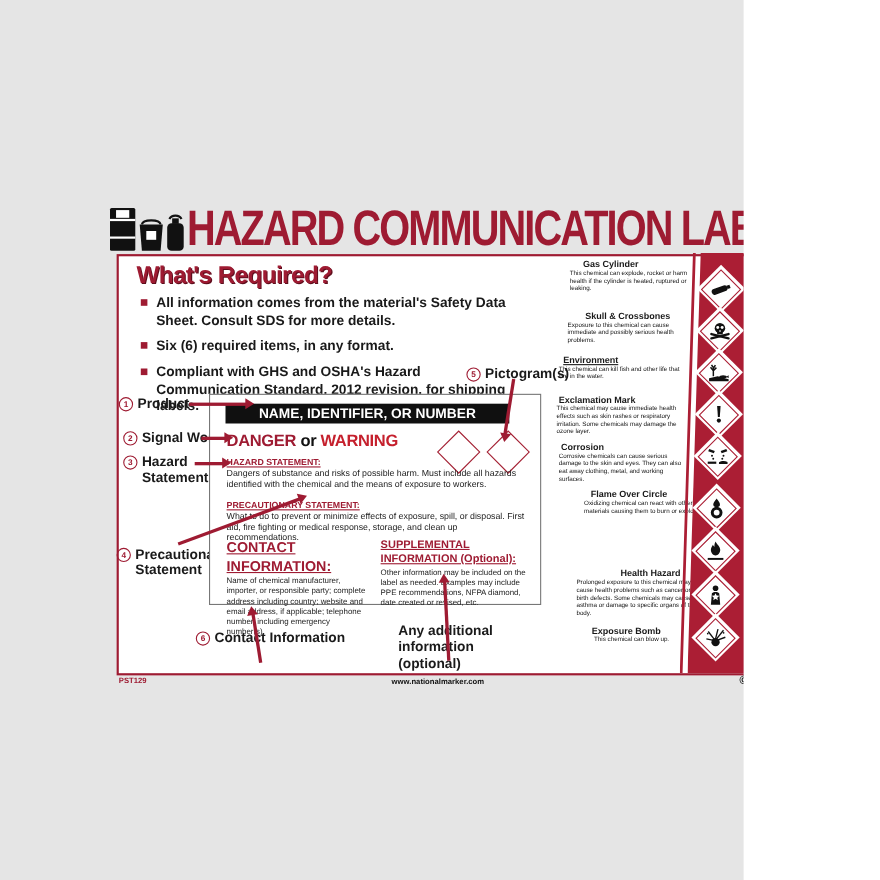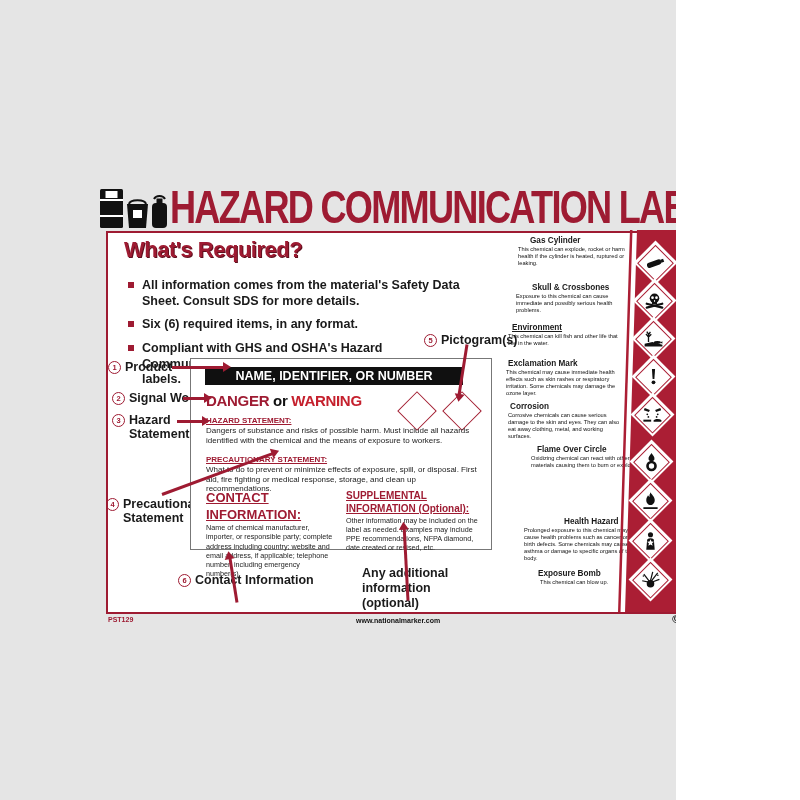--- a/index.html
+++ b/index.html
@@ -9,21 +9,21 @@
 
   
   .title{left:170px;top:182px;width:540px;color:#9e1b32;font-weight:bold;
          font-size:42px;letter-spacing:-2px;white-space:nowrap;
          transform:scale(0.86,1.08);transform-origin:left top;}
   
   .frame{left:106px;top:231px;width:595px;height:379px;border:2px solid #9e1b32;background:#fff;}
 
   .wr-head{left:124px;top:237px;color:#9e1b32;font-size:22px;font-weight:bold;
            letter-spacing:-0.5px;text-shadow:1px 1px 0 #5e0e1d;}
-  .bullets{left:128px;top:278px;width:352px;}
+  .bullets{left:128px;top:268px;width:352px;}
   .bullet{display:flex;gap:8px;margin-bottom:8px;font-size:12.5px;font-weight:bold;line-height:1.25;}
   .sq{flex:0 0 auto;width:6px;height:6px;background:#9e1b32;margin-top:4px;}
 
   
   .callout{font-size:12.5px;font-weight:bold;display:flex;gap:4px;line-height:1.15;}
   .num{flex:0 0 auto;width:11px;height:11px;border:1.2px solid #9e1b32;border-radius:50%;
        color:#9e1b32;font-size:7.5px;font-weight:bold;text-align:center;line-height:11px;margin-top:1px;}
 
   
   .arrow{position:absolute;height:3px;background:#9e1b32;transform-origin:left center;z-index:6;}

